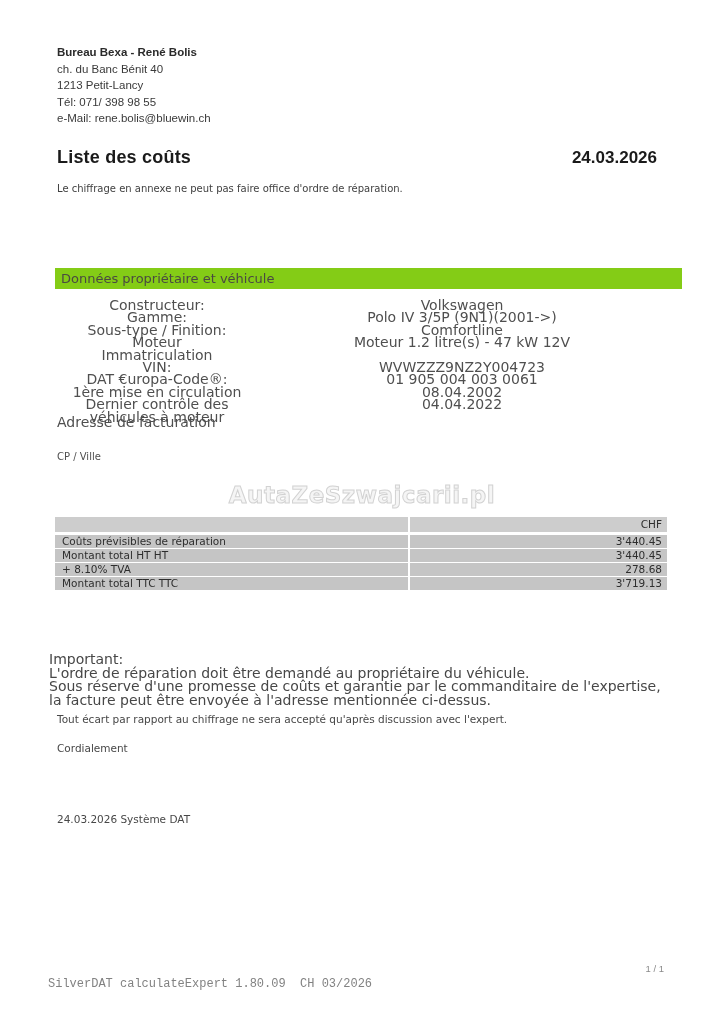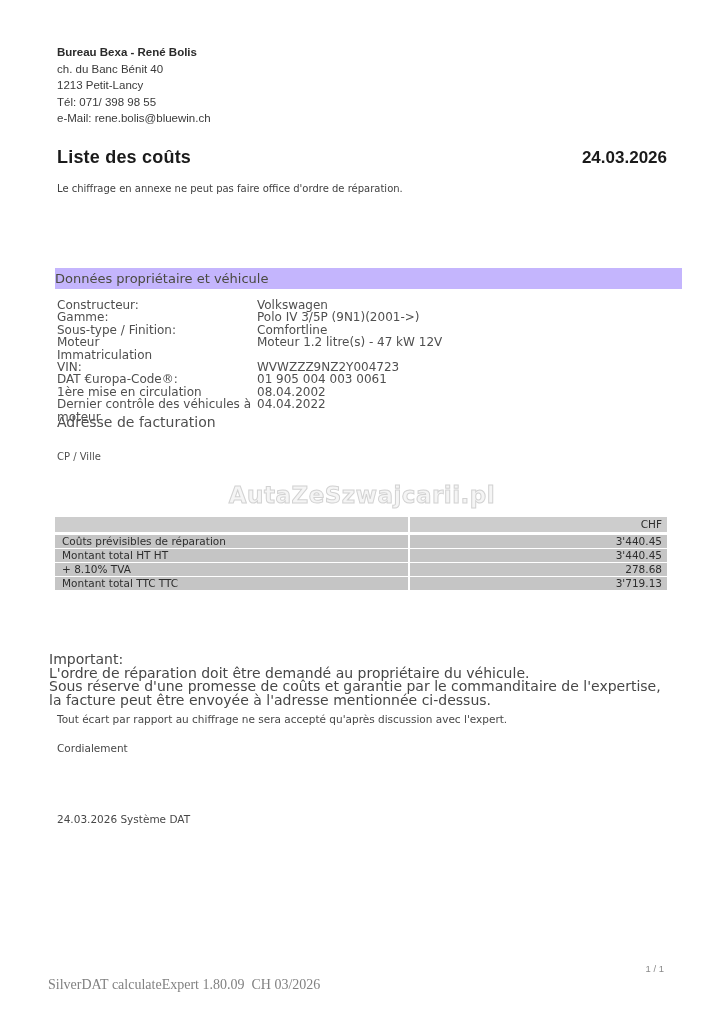--- a/index.html
+++ b/index.html
@@ -29,21 +29,21 @@
   .sender .name {
     font-weight: bold;
     color: #2b2b2b;
   }
 
   
   .title-row {
     position: absolute;
     top: 147px;
     left: 57px;
-    right: 57px;
+    right: 67px;
     display: flex;
     justify-content: space-between;
     align-items: baseline;
   }
   .doc-title {
     font-family: "Liberation Sans", sans-serif;
     font-size: 18px;
     font-weight: bold;
     color: #1a1a1a;
     letter-spacing: 0.2px;
@@ -62,36 +62,37 @@
     color: #3f3f3f;
   }
 
   
   .banner {
     position: absolute;
     top: 268px;
     left: 55px;
     right: 42px;
     height: 21px;
-    background: #c4b5fd;
+    background: #84cc16;
     color: #4A4A41;
     font-size: 13px;
     line-height: 21px;
-    padding-left: 0;
+    padding-left: 6px;
     box-sizing: border-box;
   }
 
   
   .fields {
     position: absolute;
     top: 299px;
     left: 57px;
     right: 57px;
-    font-size: 12px;
+    font-size: 14px;
     color: #4f4f4f;
+    text-align: center;
   }
   .field-row {
     display: flex;
     height: 12.4px;
     line-height: 12.4px;
   }
   .field-label { width: 200px; flex: 0 0 200px; }
   .field-value { flex: 1; }
 
   .billing-label {
@@ -198,22 +199,22 @@
     top: 963px;
     right: 60px;
     font-family: "Liberation Sans", sans-serif;
     font-size: 9.5px;
     color: #8a8a8a;
   }
   .footer-software {
     position: absolute;
     top: 977px;
     left: 48px;
-    font-family: Liberation Serif, serif;
-    font-size: 14px;
+    font-family: Liberation Mono, monospace;
+    font-size: 12px;
     color: #828282;
     white-space: pre-wrap;
   }
 </style>
 </head>
 <body>
 
 <div class="page">
 
   <div class="sender">

